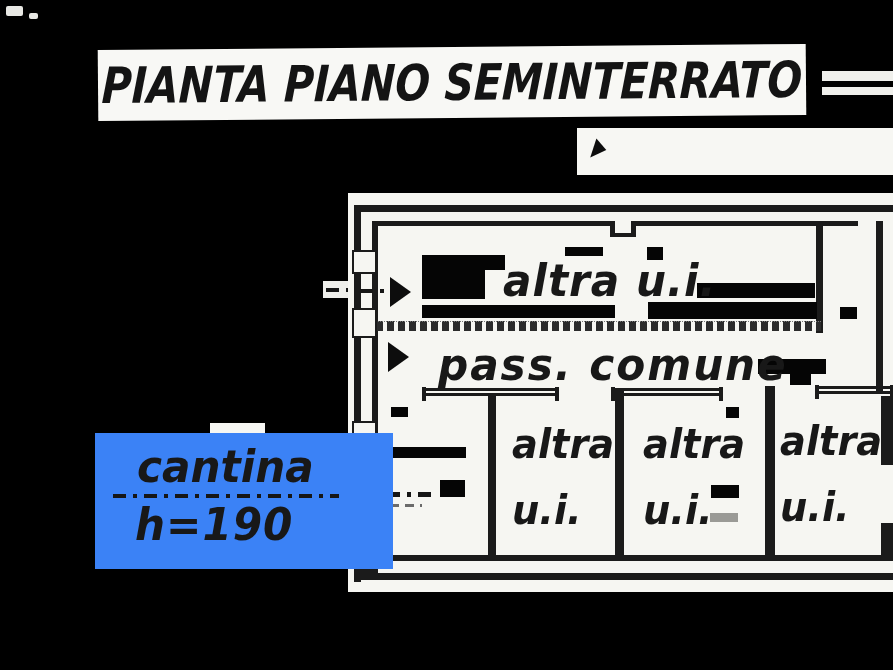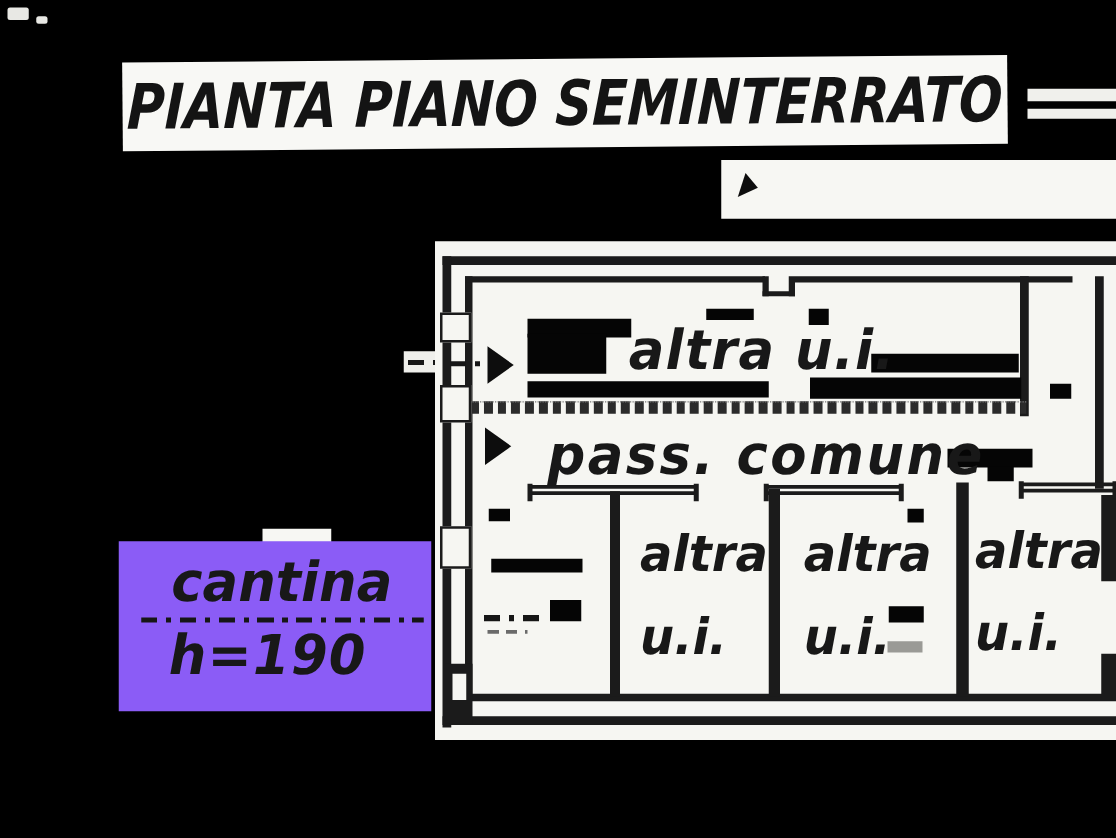--- a/index.html
+++ b/index.html
@@ -42,21 +42,21 @@
   .arrow-right{position:absolute;width:0;height:0;
       border-left:21px solid #0d0d0d;border-top:15px solid transparent;border-bottom:15px solid transparent;}
 
   .plan-label{position:absolute;font-style:italic;font-weight:bold;color:#181818;
               white-space:nowrap;transform:scaleX(0.96);transform-origin:left top;}
   #upper-room-label{left:155px;top:62px;font-size:44px;letter-spacing:1px;}
   #corridor-label{left:90px;top:146px;font-size:44px;letter-spacing:2px;}
   .room-label{font-size:40px;line-height:66px;letter-spacing:0px;}
 
   
-  #cantina-patch{left:95px;top:433px;width:250px;height:136px;background:#8b5cf6;}
+  #cantina-patch{left:95px;top:433px;width:298px;height:136px;background:#3b82f6;}
   #cantina-bump{left:210px;top:423px;width:55px;height:12px;background:#f7f7f3;}
   #room-name-label{left:42px;top:8px;font-size:44px;}
   #height-label{left:40px;top:66px;font-size:44px;letter-spacing:1px;}
 
   #leader-box{left:323px;top:281px;width:32px;height:17px;background:#efefeb;}
   #leader-box .dashline{left:3px;top:7px;width:26px;height:4px;}
 </style>
 </head>
 <body>
 

